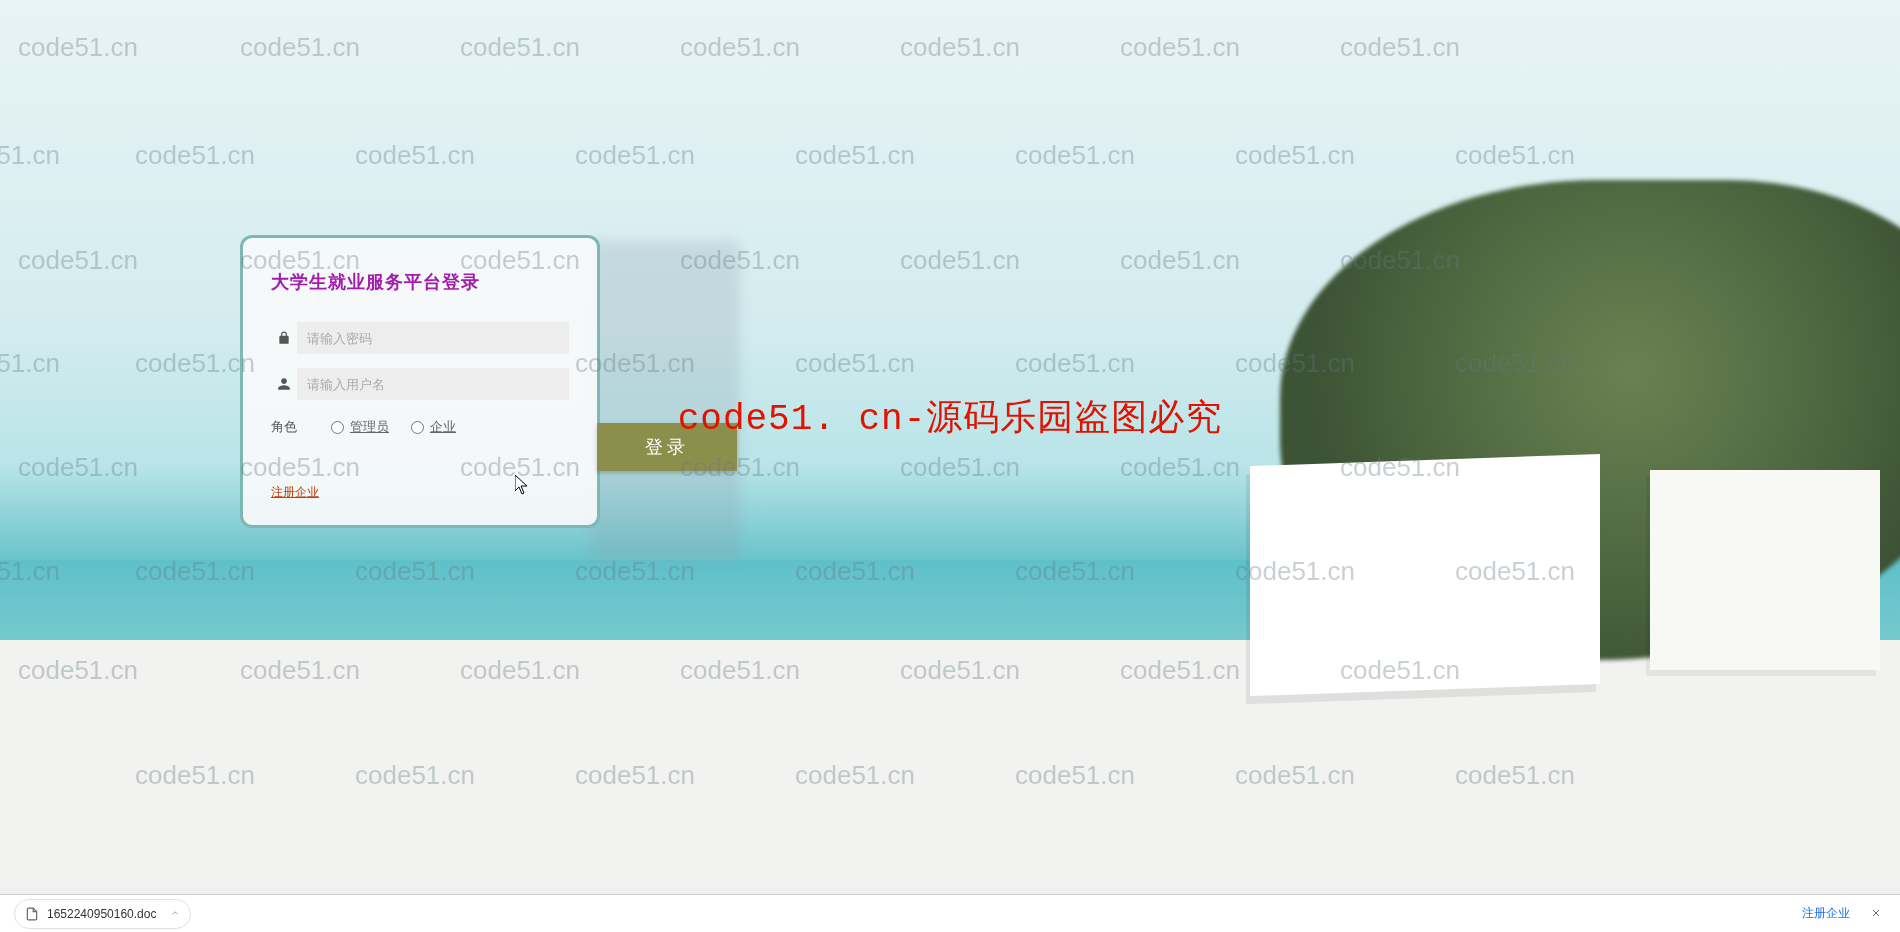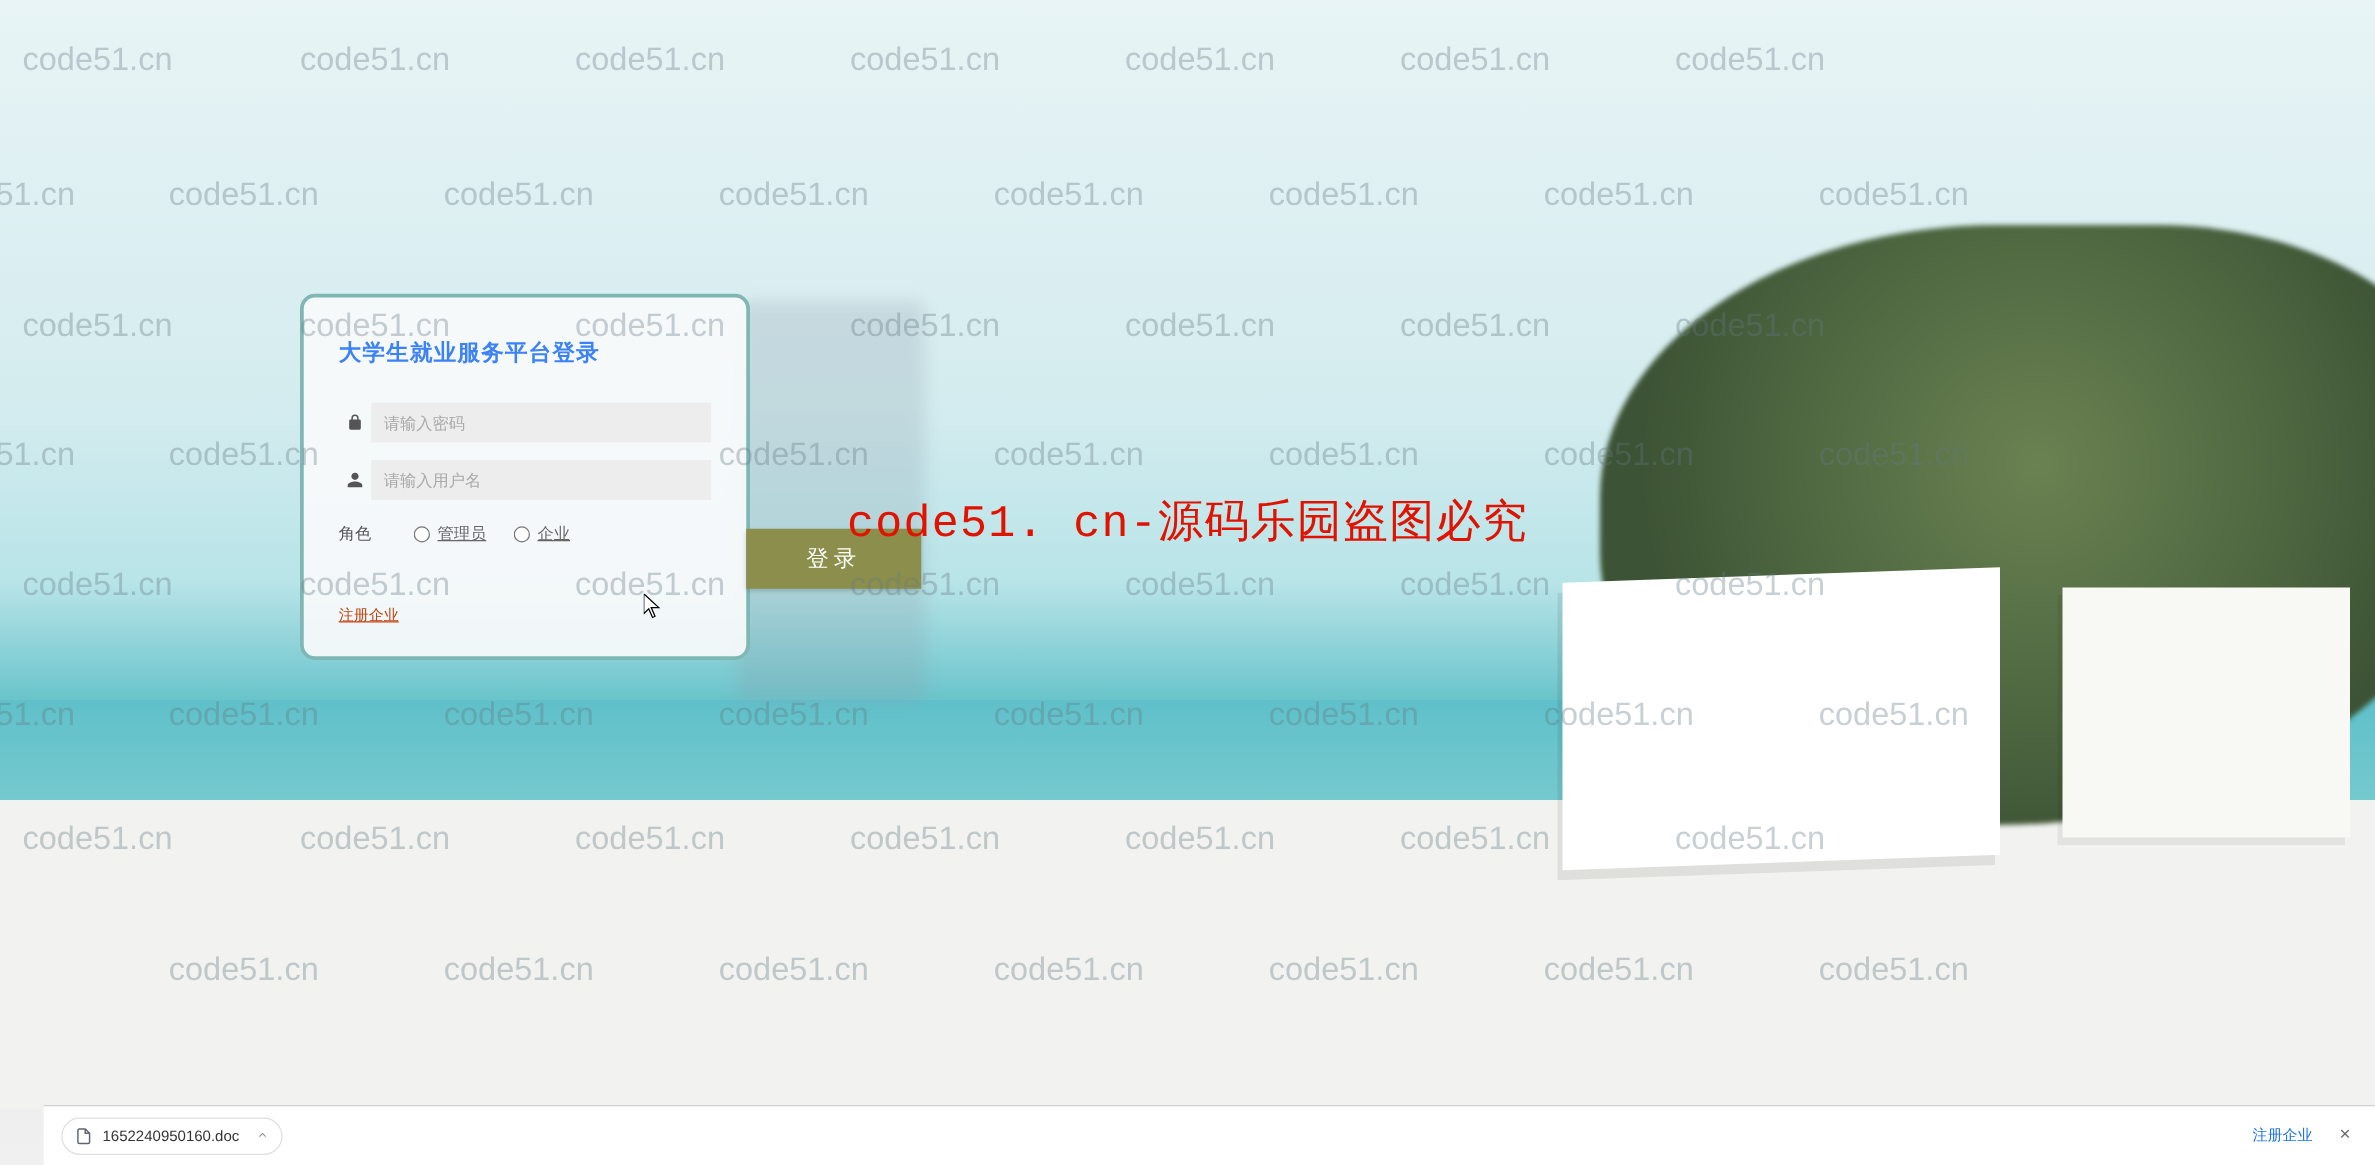--- a/index.html
+++ b/index.html
@@ -95,21 +95,21 @@
   position: relative;
   width: 360px;
   padding: 32px 28px 24px 28px;
   background: rgba(248,250,251,0.92);
   border: 3px solid #7fb7b4;
   border-radius: 12px;
 }
 .login-title {
   font-size: 18px;
   font-weight: bold;
-  color: #3b82f6;
+  color: #a21caf;
   margin-bottom: 28px;
   letter-spacing: 1px;
 }
 .form-row {
   display: flex;
   align-items: center;
   margin-bottom: 14px;
 }
 .form-row .icon {
   width: 26px;
@@ -177,28 +177,27 @@
   position: absolute;
   top: 475px; left: 515px;
   z-index: 10;
   pointer-events: none;
 }
 
 
 .download-bar {
   position: absolute;
   left: 0; right: 0; bottom: 0;
-  height: 48px;
+  height: 38px;
   background: #fff;
   border-top: 1px solid #d0d0d0;
   display: flex;
   align-items: center;
   padding: 0 14px;
   z-index: 20;
-  margin-left: 35px;
 }
 .download-item {
   display: flex;
   align-items: center;
   height: 30px;
   padding: 0 10px;
   border: 1px solid #e0e0e0;
   border-radius: 15px;
   font-size: 12px;
   color: #333;

